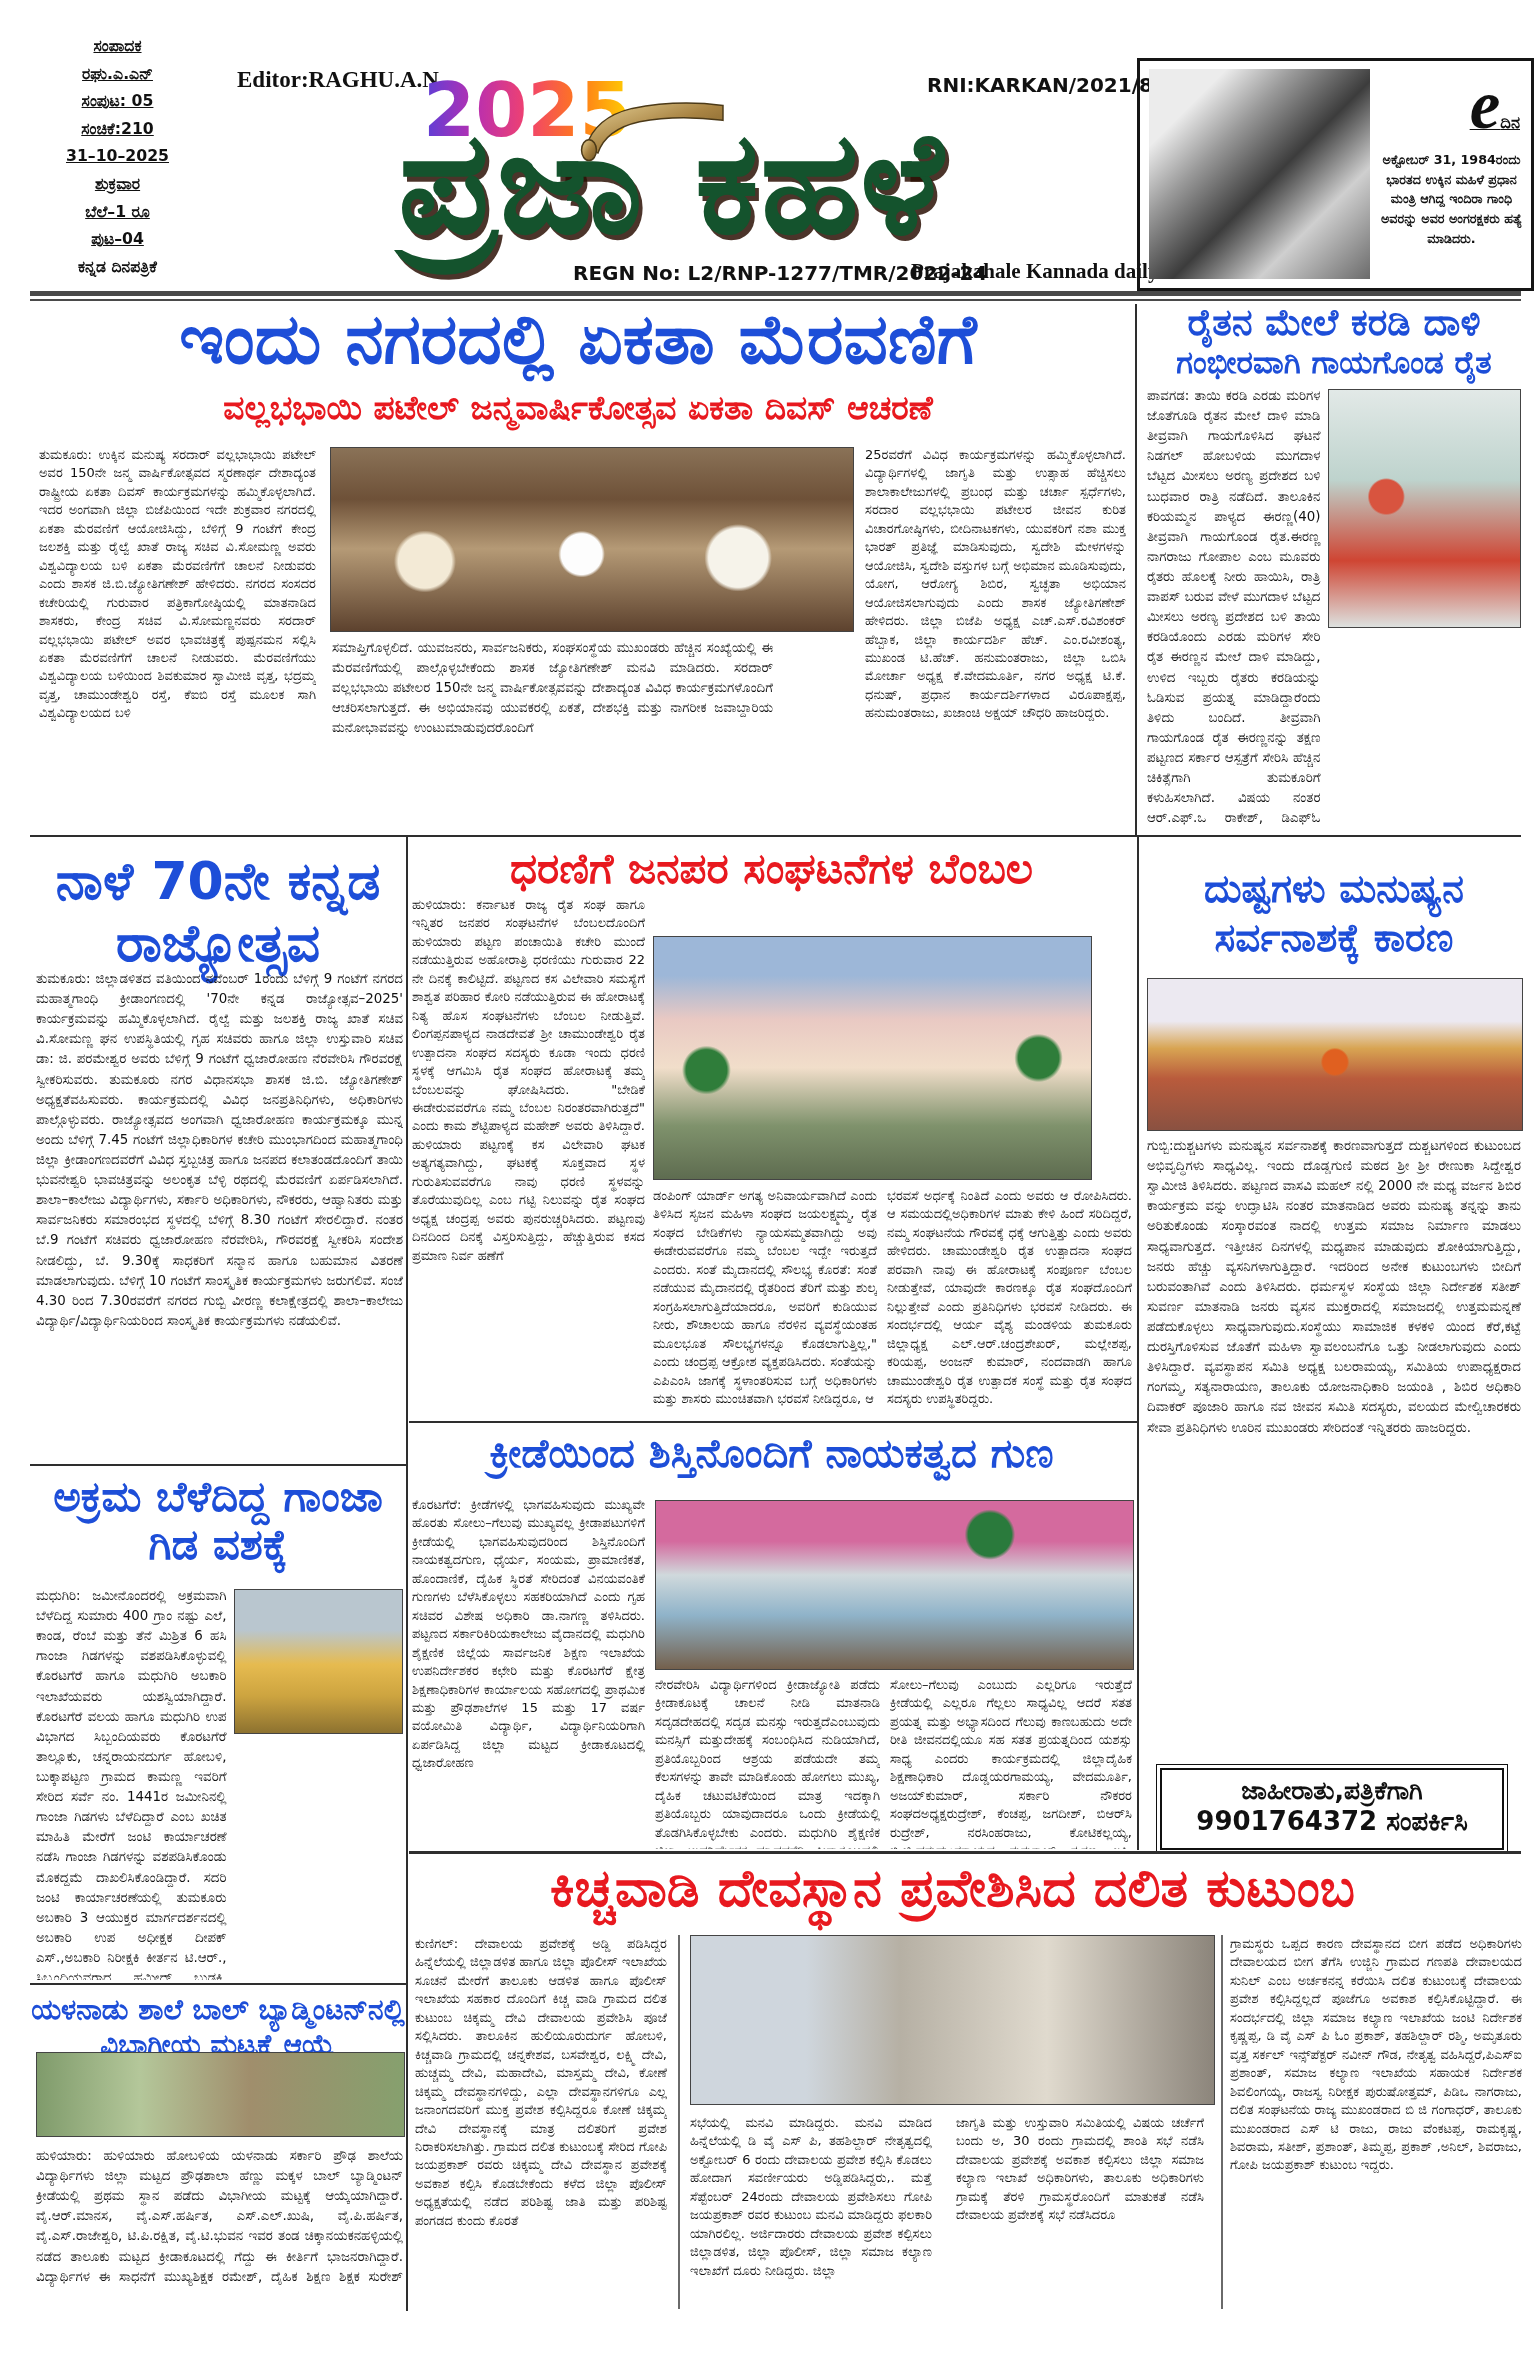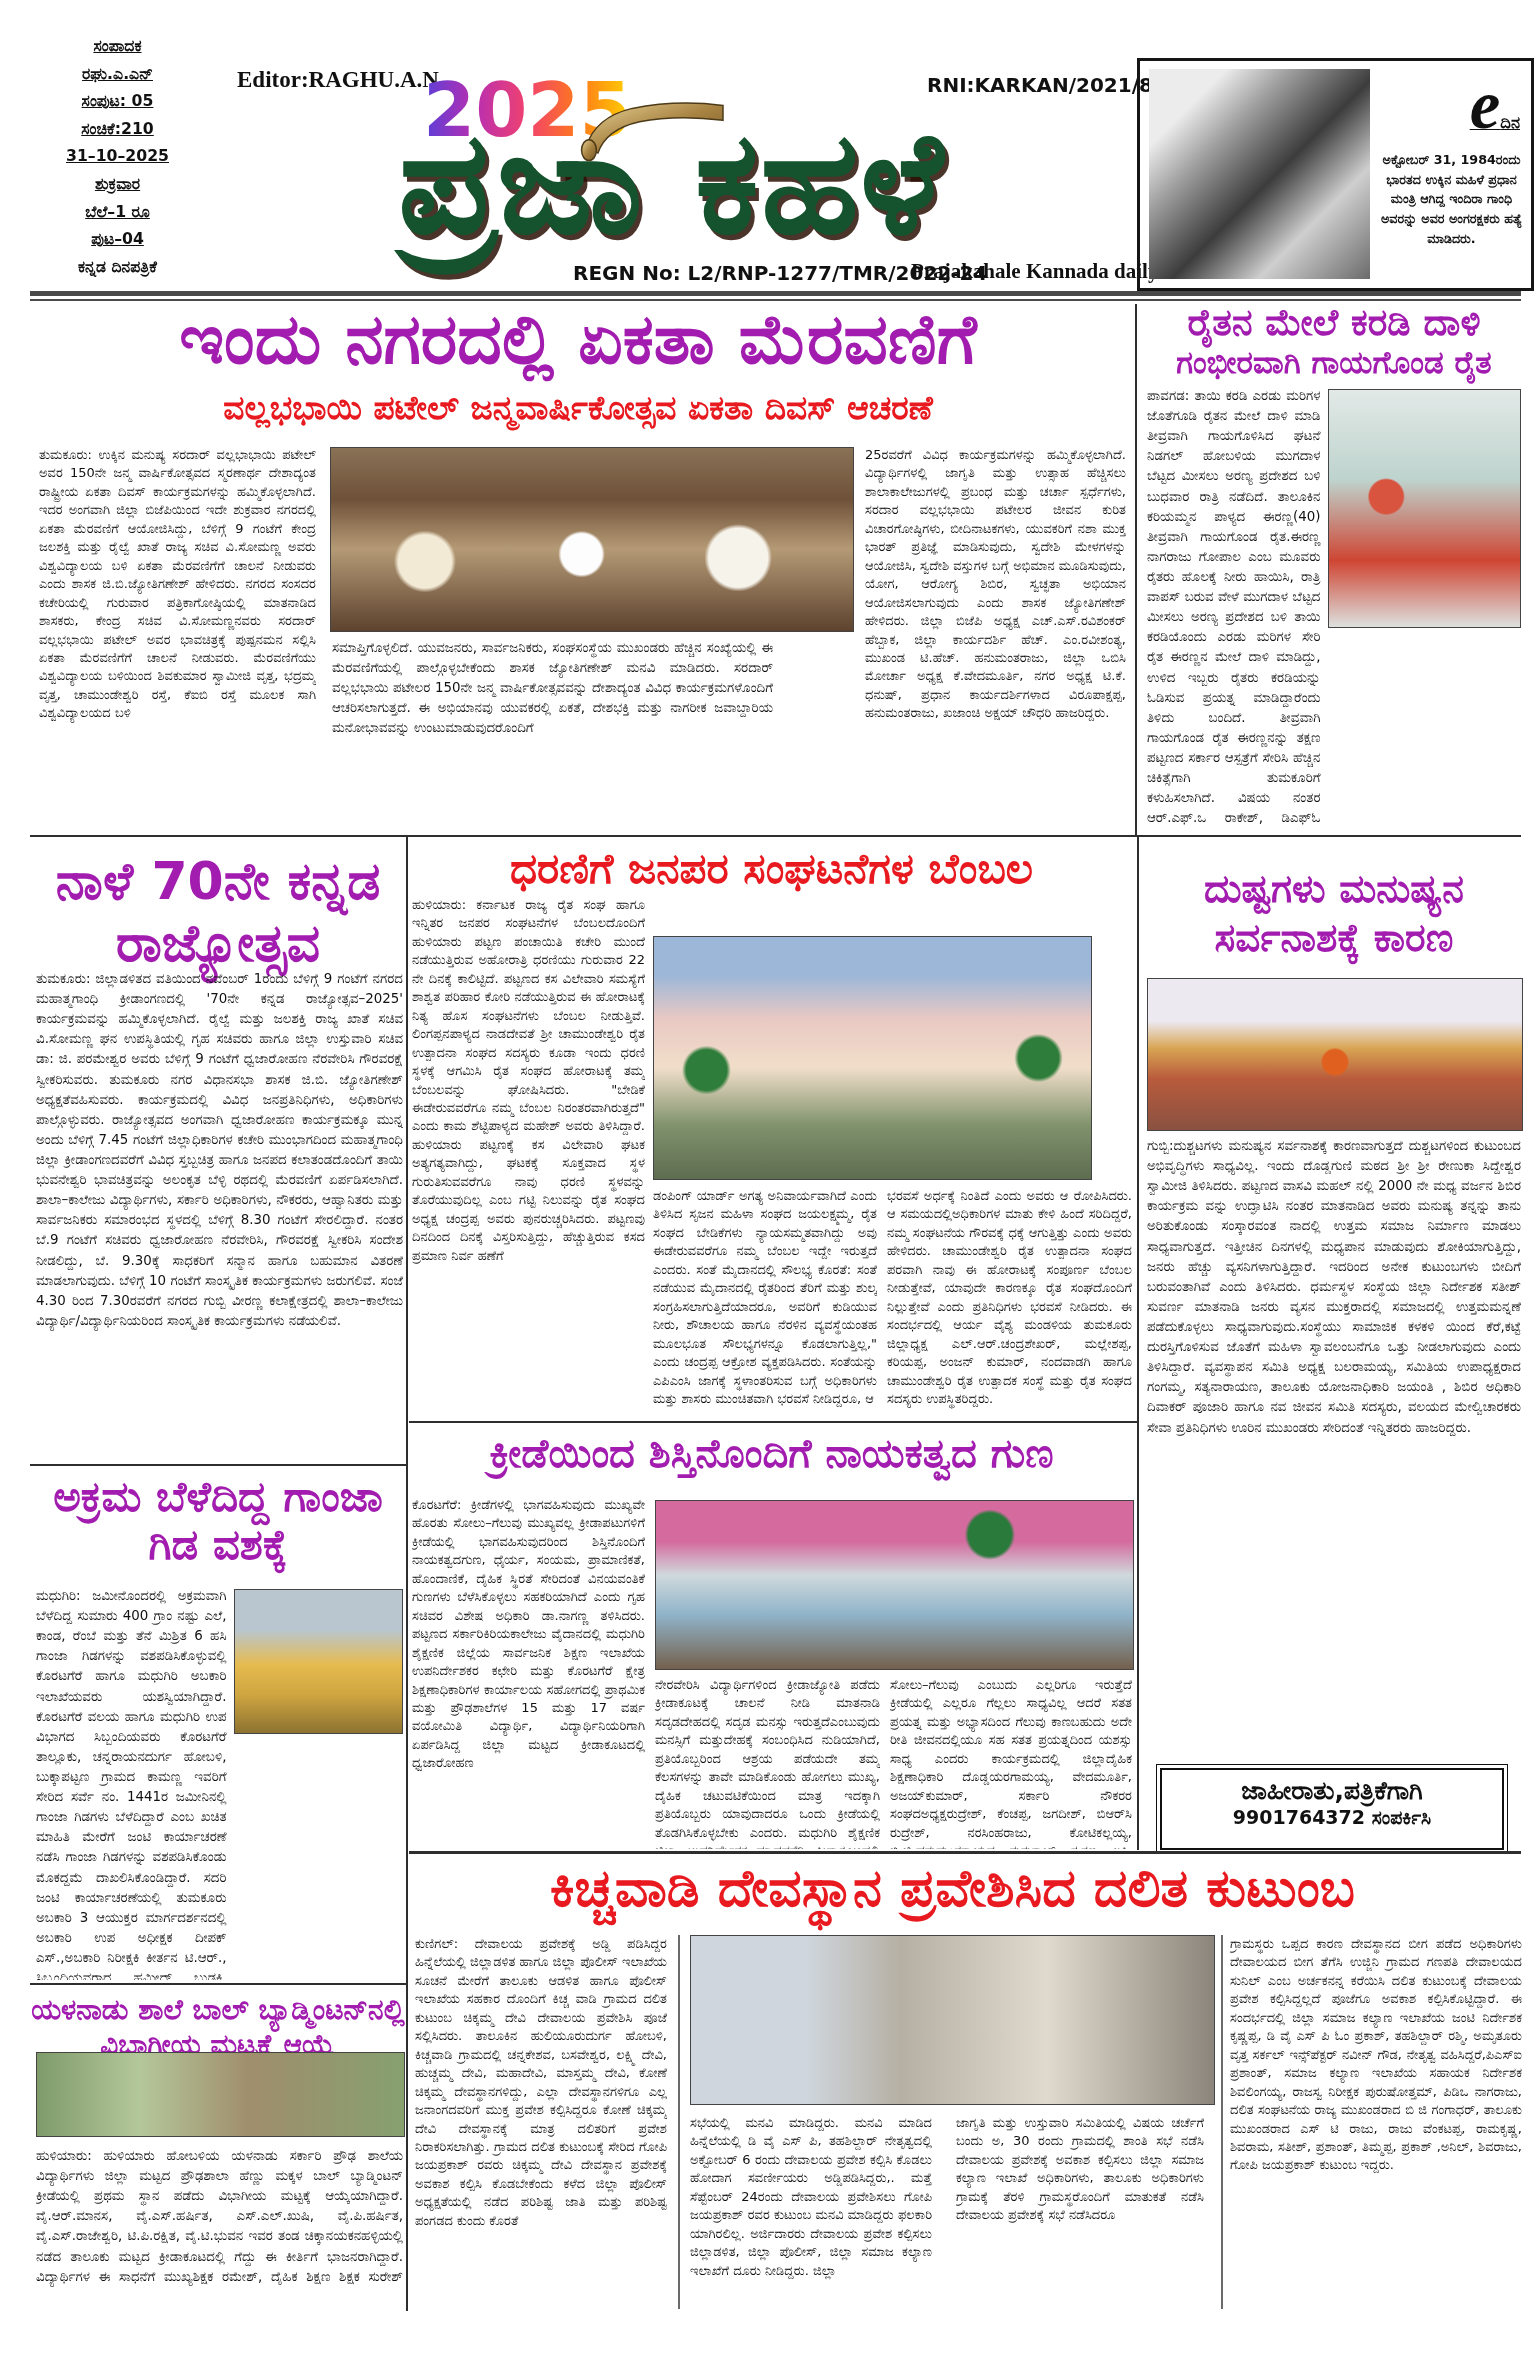--- a/index.html
+++ b/index.html
@@ -1,21 +1,21 @@
 <!DOCTYPE html>
 <html style="font-size:12px"><head>
 <meta charset="utf-8">
 <style>
   html,body{margin:0;padding:0;}
   body{width:1541px;height:2377px;position:relative;background:#ffffff;
        font-family:"DejaVu Sans",sans-serif;color:#111;overflow:hidden;}
   .abs{position:absolute;}
   .body-txt{font-size:13px;line-height:1.42;text-align:justify;overflow:hidden;word-break:break-word;}
   .big-txt{font-size:13.4px;line-height:1.5;}
-  .headline{font-weight:bold;text-align:center;color:#a21caf;}
+  .headline{font-weight:bold;text-align:center;color:#1d4ed8;}
   .red{color:#e8191f;}
   .rule-h{position:absolute;background:#2e2e2e;}
   .rule-v{position:absolute;background:#2e2e2e;}
   .photo{position:absolute;overflow:hidden;border:0.7px solid #444;}
   .ph-lead{background:
      radial-gradient(circle at 18% 62%, #f3ead6 0 6%, rgba(0,0,0,0) 7%),
      radial-gradient(circle at 48% 58%, #fdfdfd 0 7%, rgba(0,0,0,0) 8%),
      radial-gradient(circle at 78% 60%, #f6f3ea 0 7%, rgba(0,0,0,0) 8%),
      linear-gradient(180deg,#8a7257 0%,#6e5138 28%,#b59a76 55%,#5d422e 100%);}
   .ph-bear{background:
@@ -169,21 +169,21 @@
 <div class="rule-v" style="left:1137px;top:836px;width:2.2px;height:1014px;"></div>
 
 <div class="abs headline" style="left:1147px;top:865px;width:374px;font-size:39px;line-height:1.25;">ದುಷ್ಟಗಳು ಮನುಷ್ಯನ ಸರ್ವನಾಶಕ್ಕೆ ಕಾರಣ</div>
 
 <div class="photo ph-dushta" style="left:1147px;top:978px;width:374px;height:151px;"></div>
 
 <div class="abs body-txt big-txt" style="left:1147px;top:1136px;width:374px;height:622px;">ಗುಬ್ಬಿ:ದುಶ್ಚಟಗಳು ಮನುಷ್ಯನ ಸರ್ವನಾಶಕ್ಕೆ ಕಾರಣವಾಗುತ್ತದೆ ದುಶ್ಚಟಗಳಿಂದ ಕುಟುಂಬದ ಅಭಿವೃದ್ಧಿಗಳು ಸಾಧ್ಯವಿಲ್ಲ. ಇಂದು ದೊಡ್ಡಗುಣಿ ಮಠದ ಶ್ರೀ ಶ್ರೀ ರೇಣುಕಾ ಸಿದ್ದೇಶ್ವರ ಸ್ವಾಮೀಜಿ ತಿಳಿಸಿದರು. ಪಟ್ಟಣದ ವಾಸವಿ ಮಹಲ್ ನಲ್ಲಿ 2000 ನೇ ಮಧ್ಯ ವರ್ಜನ ಶಿಬಿರ ಕಾರ್ಯಕ್ರಮ ವನ್ನು ಉದ್ಘಾಟಿಸಿ ನಂತರ ಮಾತನಾಡಿದ ಅವರು ಮನುಷ್ಯ ತನ್ನನ್ನು ತಾನು ಅರಿತುಕೊಂಡು ಸಂಸ್ಕಾರವಂತ ನಾದಲ್ಲಿ ಉತ್ತಮ ಸಮಾಜ ನಿರ್ಮಾಣ ಮಾಡಲು ಸಾಧ್ಯವಾಗುತ್ತದೆ. ಇತ್ತೀಚಿನ ದಿನಗಳಲ್ಲಿ ಮಧ್ಯಪಾನ ಮಾಡುವುದು ಶೋಕಿಯಾಗುತ್ತಿದ್ದು, ಜನರು ಹೆಚ್ಚು ವ್ಯಸನಿಗಳಾಗುತ್ತಿದ್ದಾರೆ. ಇದರಿಂದ ಅನೇಕ ಕುಟುಂಬಗಳು ಬೀದಿಗೆ ಬರುವಂತಾಗಿವೆ ಎಂದು ತಿಳಿಸಿದರು. ಧರ್ಮಸ್ಥಳ ಸಂಸ್ಥೆಯ ಜಿಲ್ಲಾ ನಿರ್ದೇಶಕ ಸತೀಶ್ ಸುವರ್ಣ ಮಾತನಾಡಿ ಜನರು ವ್ಯಸನ ಮುಕ್ತರಾದಲ್ಲಿ ಸಮಾಜದಲ್ಲಿ ಉತ್ತಮಮನ್ನಣೆ ಪಡೆದುಕೊಳ್ಳಲು ಸಾಧ್ಯವಾಗುವುದು.ಸಂಸ್ಥೆಯು ಸಾಮಾಜಿಕ ಕಳಕಳಿ ಯಿಂದ ಕೆರೆ,ಕಟ್ಟೆ ದುರಸ್ತಿಗೊಳಿಸುವ ಜೊತೆಗೆ ಮಹಿಳಾ ಸ್ವಾವಲಂಬನೆಗೂ ಒತ್ತು ನೀಡಲಾಗುವುದು ಎಂದು ತಿಳಿಸಿದ್ದಾರೆ. ವ್ಯವಸ್ಥಾಪನ ಸಮಿತಿ ಅಧ್ಯಕ್ಷ ಬಲರಾಮಯ್ಯ, ಸಮಿತಿಯ ಉಪಾಧ್ಯಕ್ಷರಾದ ಗಂಗಮ್ಮ, ಸತ್ಯನಾರಾಯಣ, ತಾಲೂಕು ಯೋಜನಾಧಿಕಾರಿ ಜಯಂತಿ , ಶಿಬಿರ ಅಧಿಕಾರಿ ದಿವಾಕರ್ ಪೂಜಾರಿ ಹಾಗೂ ನವ ಜೀವನ ಸಮಿತಿ ಸದಸ್ಯರು, ವಲಯದ ಮೇಲ್ವಿಚಾರಕರು ಸೇವಾ ಪ್ರತಿನಿಧಿಗಳು ಊರಿನ ಮುಖಂಡರು ಸೇರಿದಂತೆ ಇನ್ನಿತರರು ಹಾಜರಿದ್ದರು.</div>
 
 <div class="abs ad-box" style="left:1160px;top:1768px;width:340px;height:78px;">
   <div style="font-size:25px;margin-top:6px;">ಜಾಹೀರಾತು,ಪತ್ರಿಕೆಗಾಗಿ</div>
-  <div style="font-size:19px;">9901764372 ಸಂಪರ್ಕಿಸಿ</div>
+  <div style="font-size:26px;">9901764372 ಸಂಪರ್ಕಿಸಿ</div>
 </div>
 
 <div class="rule-h" style="left:409px;top:1851px;width:1112px;height:3px;"></div>
 
 <div class="abs headline red" style="left:412px;top:1858px;width:1081px;font-size:52px;">ಕಿಚ್ಚವಾಡಿ ದೇವಸ್ಥಾನ ಪ್ರವೇಶಿಸಿದ ದಲಿತ ಕುಟುಂಬ</div>
 
 <div class="abs body-txt" style="left:415px;top:1935px;width:252px;height:377px;">ಕುಣಿಗಲ್: ದೇವಾಲಯ ಪ್ರವೇಶಕ್ಕೆ ಅಡ್ಡಿ ಪಡಿಸಿದ್ದರ ಹಿನ್ನೆಲೆಯಲ್ಲಿ ಜಿಲ್ಲಾಡಳಿತ ಹಾಗೂ ಜಿಲ್ಲಾ ಪೊಲೀಸ್ ಇಲಾಖೆಯ ಸೂಚನೆ ಮೇರೆಗೆ ತಾಲೂಕು ಆಡಳಿತ ಹಾಗೂ ಪೊಲೀಸ್ ಇಲಾಖೆಯ ಸಹಕಾರ ದೊಂದಿಗೆ ಕಿಚ್ಚ ವಾಡಿ ಗ್ರಾಮದ ದಲಿತ ಕುಟುಂಬ ಚಿಕ್ಕಮ್ಮ ದೇವಿ ದೇವಾಲಯ ಪ್ರವೇಶಿಸಿ ಪೂಜೆ ಸಲ್ಲಿಸಿದರು. ತಾಲೂಕಿನ ಹುಲಿಯೂರುದುರ್ಗ ಹೋಬಳಿ, ಕಿಚ್ಚವಾಡಿ ಗ್ರಾಮದಲ್ಲಿ ಚನ್ನಕೇಶವ, ಬಸವೇಶ್ವರ, ಲಕ್ಷ್ಮಿ ದೇವಿ, ಹುಚ್ಚಮ್ಮ ದೇವಿ, ಮಹಾದೇವಿ, ಮಾಸ್ತಮ್ಮ ದೇವಿ, ಕೋಣೆ ಚಿಕ್ಕಮ್ಮ ದೇವಸ್ಥಾನಗಳಿದ್ದು, ಎಲ್ಲಾ ದೇವಸ್ಥಾನಗಳಿಗೂ ಎಲ್ಲ ಜನಾಂಗದವರಿಗೆ ಮುಕ್ತ ಪ್ರವೇಶ ಕಲ್ಪಿಸಿದ್ದರೂ ಕೋಣೆ ಚಿಕ್ಕಮ್ಮ ದೇವಿ ದೇವಸ್ಥಾನಕ್ಕೆ ಮಾತ್ರ ದಲಿತರಿಗೆ ಪ್ರವೇಶ ನಿರಾಕರಿಸಲಾಗಿತ್ತು. ಗ್ರಾಮದ ದಲಿತ ಕುಟುಂಬಕ್ಕೆ ಸೇರಿದ ಗೋಪಿ ಜಯಪ್ರಕಾಶ್ ರವರು ಚಿಕ್ಕಮ್ಮ ದೇವಿ ದೇವಸ್ಥಾನ ಪ್ರವೇಶಕ್ಕೆ ಅವಕಾಶ ಕಲ್ಪಿಸಿ ಕೊಡಬೇಕೆಂದು ಕಳೆದ ಜಿಲ್ಲಾ ಪೊಲೀಸ್ ಅಧ್ಯಕ್ಷತೆಯಲ್ಲಿ ನಡೆದ ಪರಿಶಿಷ್ಟ ಜಾತಿ ಮತ್ತು ಪರಿಶಿಷ್ಟ ಪಂಗಡದ ಕುಂದು ಕೊರತೆ</div>
 
 <div class="photo ph-kich" style="left:690px;top:1935px;width:523px;height:168px;"></div>
 

